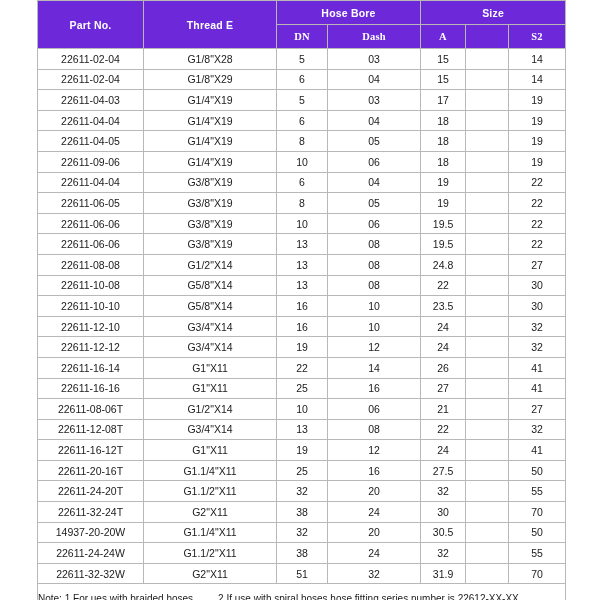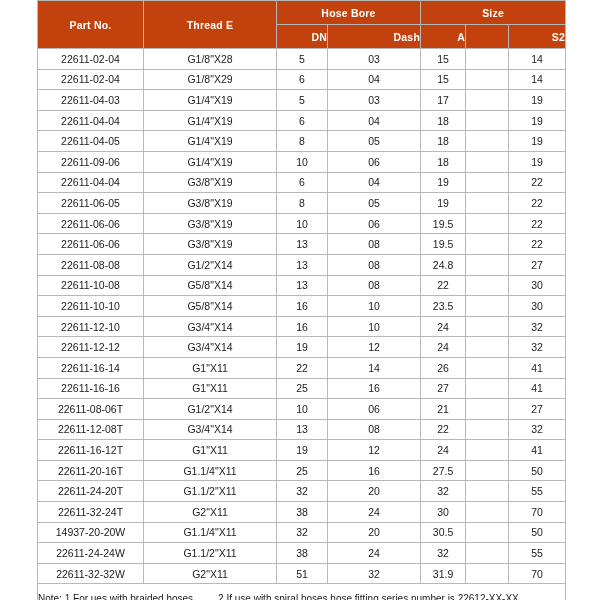--- a/index.html
+++ b/index.html
@@ -23,42 +23,43 @@
     border-collapse: collapse;
     width: 528px;
     table-layout: fixed;
   }
   table.spec td, table.spec th {
     border: 1px solid #b8b8b8;
     padding: 0;
     margin: 0;
   }
   thead th {
-    background: #c2410c;
+    background: #6d28d9;
     color: #ffffff;
     font-size: 10.5px;
     font-weight: bold;
     letter-spacing: 0.2px;
     border-color: #555555;
   }
   thead th.grp {
     height: 23px;
     vertical-align: middle;
     text-align: center;
   }
   thead th.tall {
     height: 46px;
     vertical-align: middle;
     text-align: center;
     margin-top: 46px;
   }
   thead th.sub {
     height: 23px;
     vertical-align: middle;
-    text-align: right;
+    text-align: center;
+    font-family: Liberation Serif, serif;
   }
   tbody td {
     height: 19.6px;
     font-size: 10.5px;
     color: #1a1a1a;
     text-align: center;
     vertical-align: middle;
     background: #ffffff;
     white-space: nowrap;
   }

